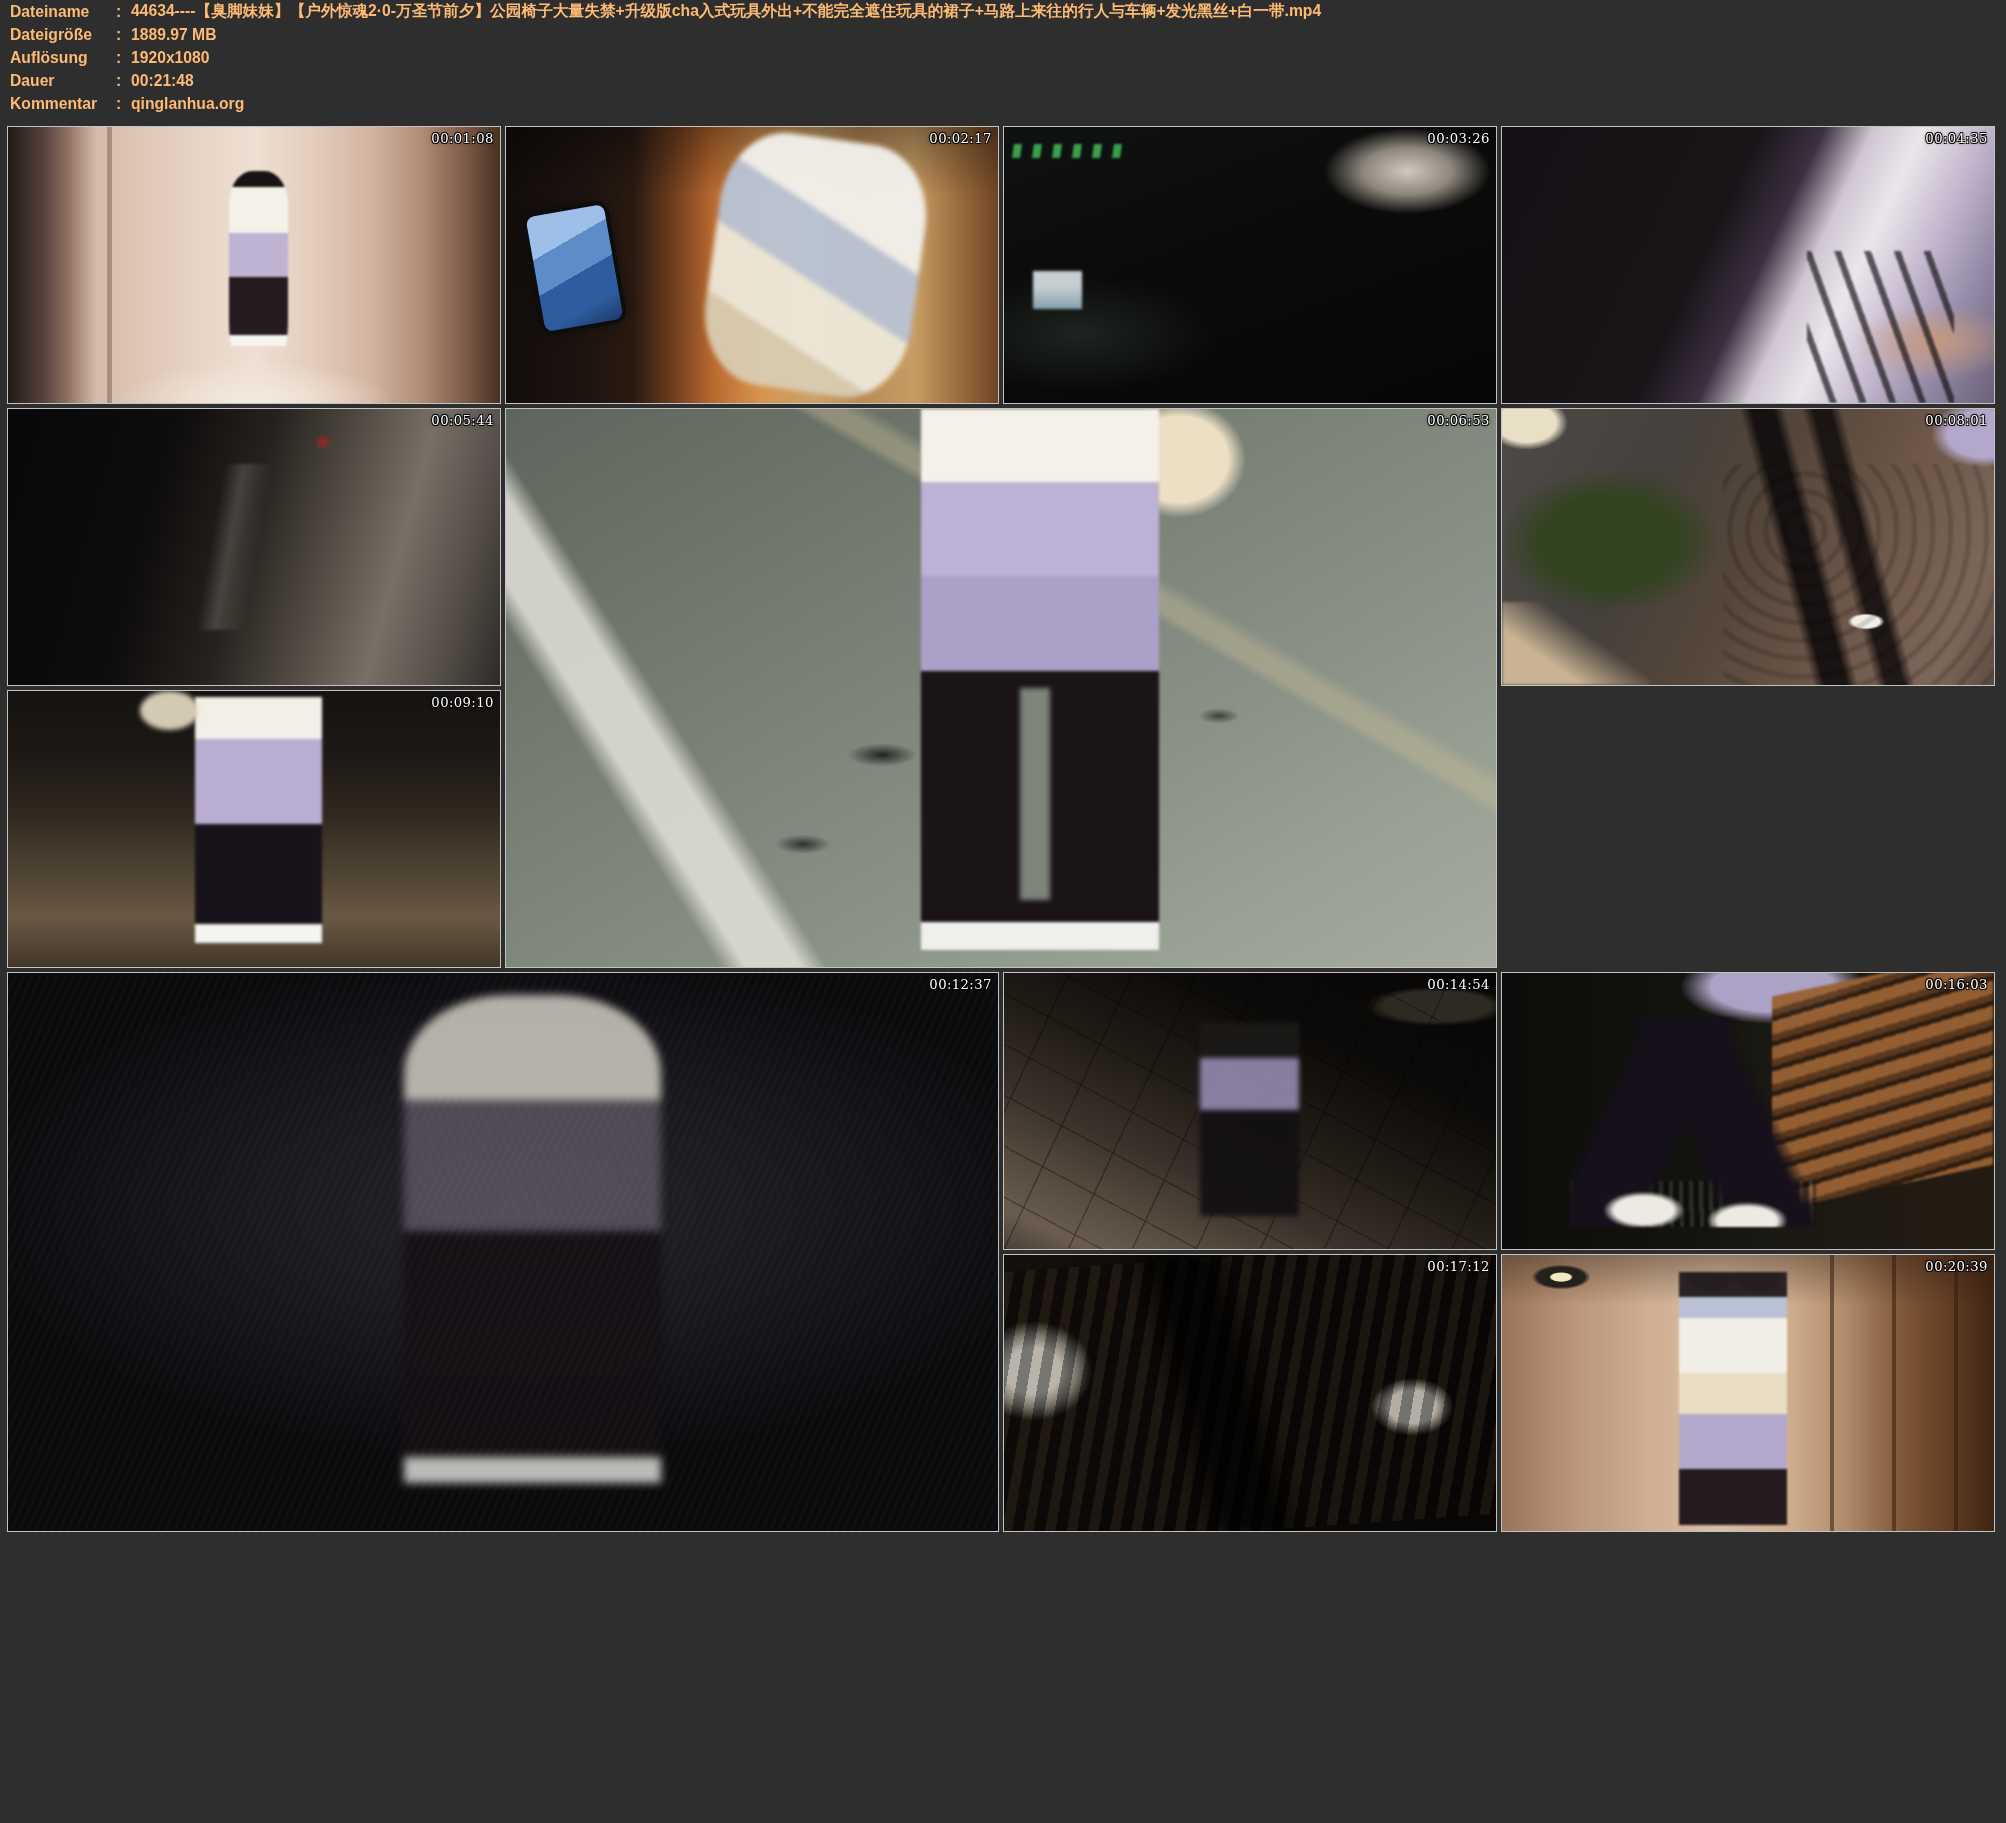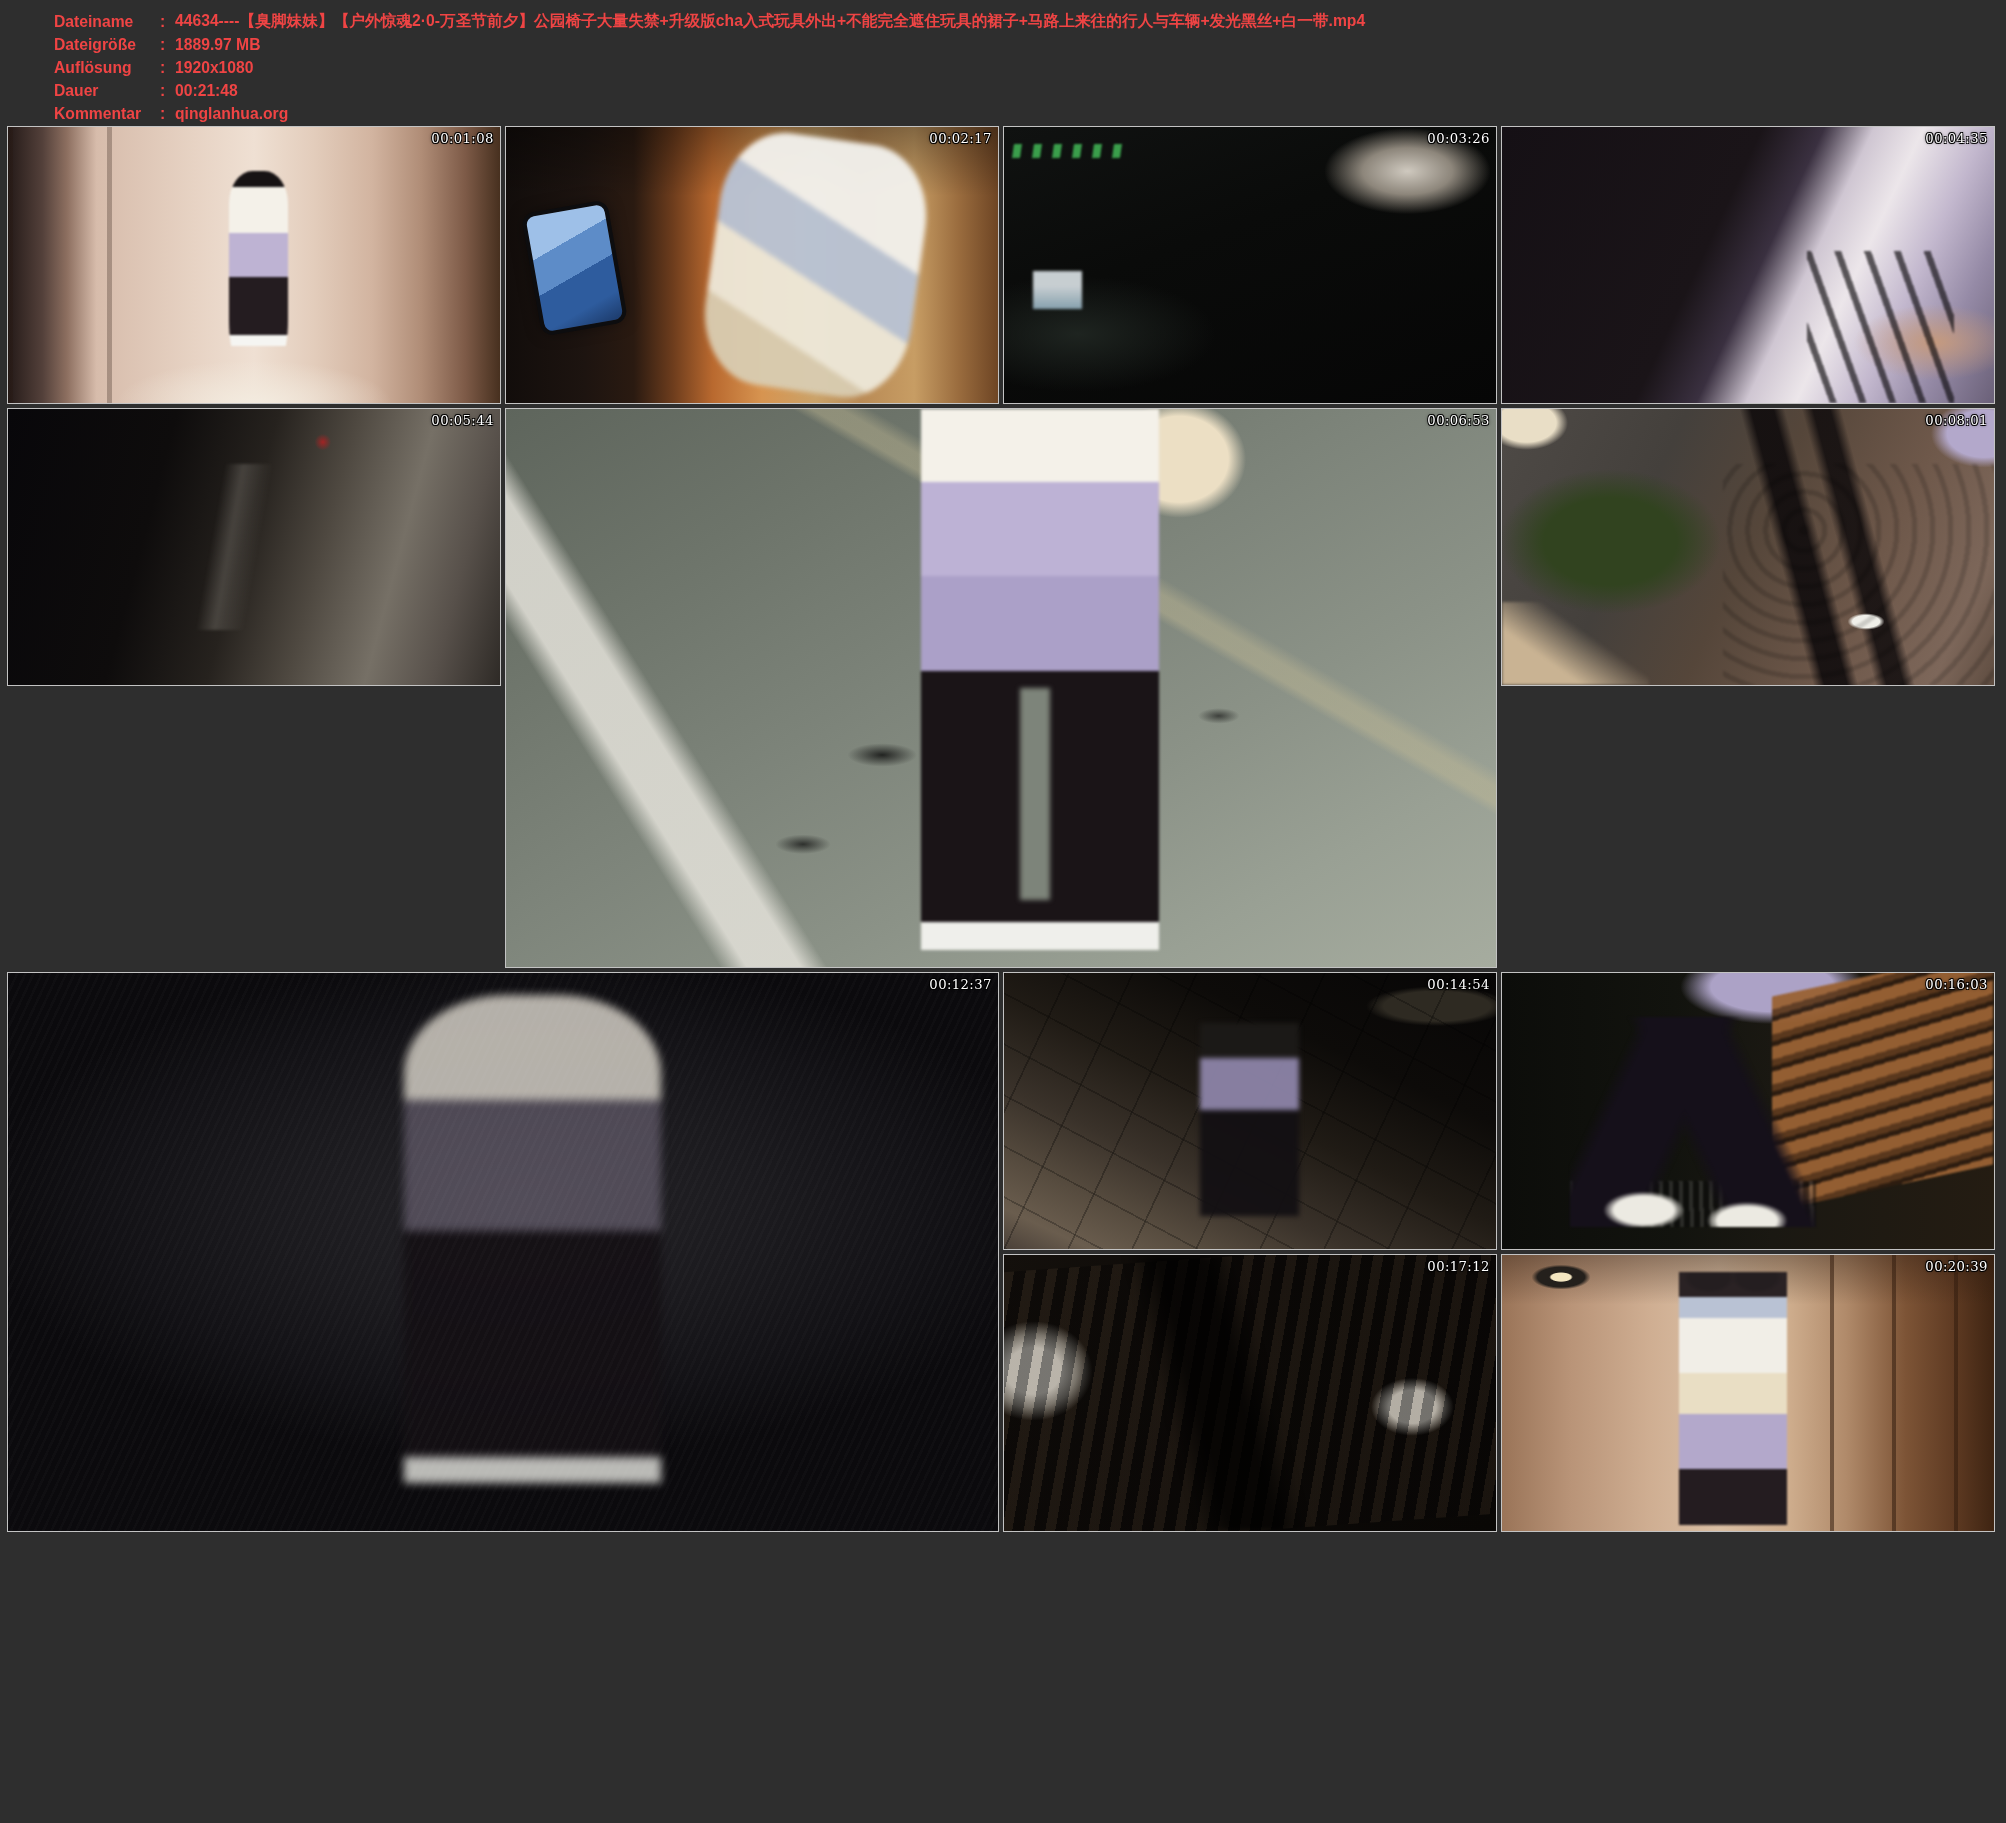--- a/index.html
+++ b/index.html
@@ -1,20 +1,20 @@
 <!DOCTYPE html>
 <html style="font-size:13.2px"><head>
 <meta charset="utf-8">
 <style>
   html,body{margin:0;padding:0;background:#2e2e2e;}
   .sheet{position:relative;width:2006px;height:1823px;background:#2e2e2e;overflow:hidden;
          font-family:"Liberation Sans","DejaVu Sans",sans-serif;}
 
   
-  .file-info{position:absolute;top:10px;left:10px;color:#ef4444;margin-left:44px;}
+  .file-info{position:absolute;top:0;left:10px;color:#fdba74;}
   .fi-row{display:flex;height:23px;align-items:center;font-size:15.7px;font-weight:bold;white-space:nowrap;}
   .fi-label{width:106px;flex:0 0 106px;}
   .fi-sep{width:15px;flex:0 0 15px;}
   .fi-value{white-space:nowrap;}
 
   
   .grid{position:absolute;left:6.6px;top:126px;display:grid;
         grid-template-columns:repeat(4,494px);grid-auto-rows:278px;gap:4px;}
   .tile{position:relative;box-sizing:border-box;border:0.8px solid rgba(240,240,240,.8);
         background:#101010;overflow:hidden;}
@@ -272,20 +272,24 @@
   <div class="tile big">
     <div class="scene sc-concrete-walk"></div>
     <span class="ts">00:06:53</span>
   </div>
 
   <div class="tile">
     <div class="scene sc-grass-cobble"></div>
     <span class="ts">00:08:01</span>
   </div>
 
+  <div class="tile">
+    <div class="scene sc-dark-path"></div>
+    <span class="ts">00:09:10</span>
+  </div>
 
 
 
   <div class="tile big">
     <div class="scene sc-dark-road"></div>
     <span class="ts">00:12:37</span>
   </div>
 
 
   <div class="tile">

